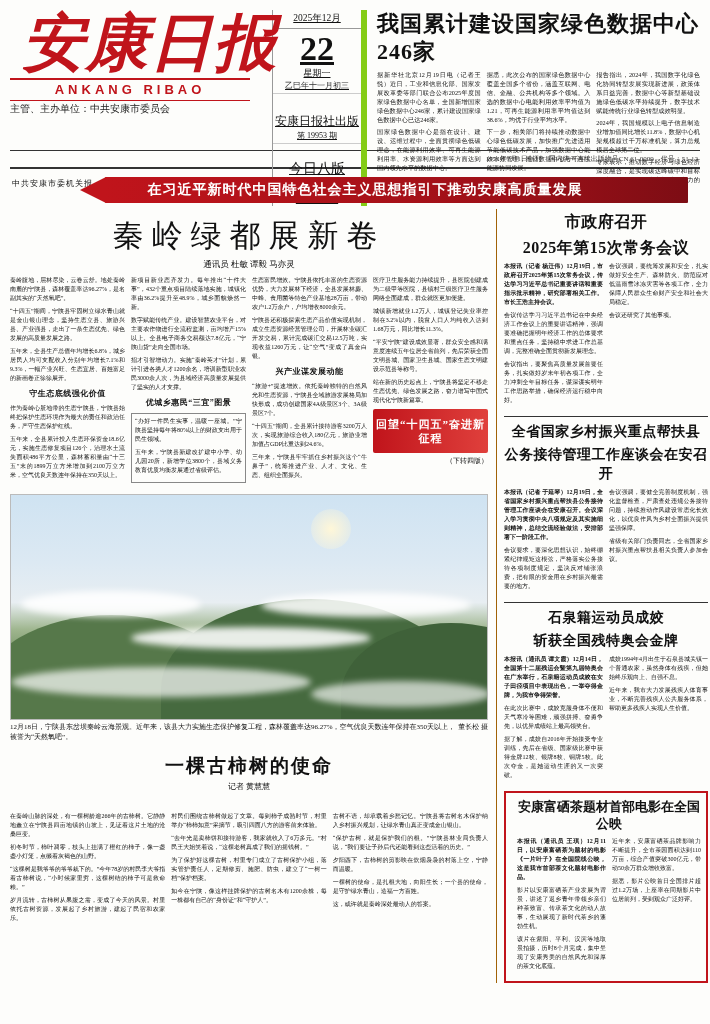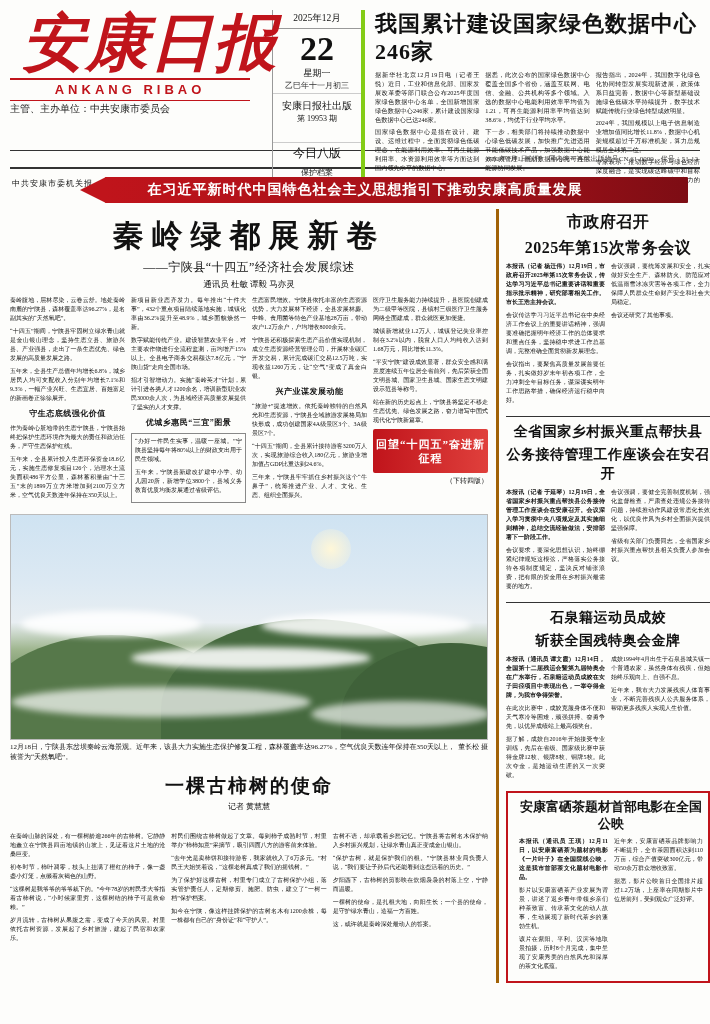--- a/index.html
+++ b/index.html
@@ -27,30 +27,30 @@
   }
   .logo-pinyin{
     color:#c0141b;font-family:"Liberation Sans",sans-serif;
     font-size:13px;letter-spacing:4px;font-weight:700;
     border-top:2px solid #c0141b;border-bottom:1px solid #c0141b;
     margin-top:4px;padding:2px 0 3px 0;text-align:center;width:240px;
   }
   .logo-sub{font-size:10px;color:#222;width:248px;line-height:1.5;}
 
   .mh-date{
-    width:88px;flex:0 0 88px;border-left:1px solid #999;border-right:4px solid #84cc16;
-    text-align:center;margin:4px 6px 0 4px;padding:2px 0;
+    width:88px;flex:0 0 88px;border-left:1px solid #999;border-right:6px solid #84cc16;
+    text-align:center;margin:4px 6px 0 4px;padding:2px 0;text-decoration:underline;
   }
   .mh-date .ymd{font-size:9.5px;border-bottom:1px solid #999;padding-bottom:3px;}
   .mh-date .day{font-size:34px;font-weight:700;line-height:1.05;padding-top:2px;}
   .mh-date .wk{font-size:9px;}
   .mh-date .lunar{font-size:8px;color:#333;border-bottom:1px solid #ccc;padding-bottom:2px;}
-  .mh-date .org{font-size:10px;margin-top:4px;line-height:1.55;}
+  .mh-date .org{font-size:12px;margin-top:18px;line-height:1.55;}
   .mh-date .issue{font-size:8px;}
-  .mh-date .pages{font-size:12px;border-top:1px solid #ccc;margin-top:18px;padding-top:2px;}
+  .mh-date .pages{font-size:14px;border-top:1px solid #ccc;margin-top:2px;padding-top:16px;}
   .mh-date .agency{font-size:8px;margin-top:5px;line-height:1.5;}
   .mh-date .url{font-size:7.5px;color:#444;}
 
   .mh-lead{flex:1;padding-left:4px;}
   .mh-lead h1{
     font-size:22px;font-weight:700;margin:4px 0 6px 0;letter-spacing:1px;line-height:1.25;
   }
   .mh-lead .cols{display:flex;gap:6px;font-size:6.2px;line-height:1.45;text-align:justify;color:#111;}
   .mh-lead .cols .c{flex:1;}
   .mh-lead .cols .c p{margin:0 0 3px 0;}
@@ -63,24 +63,24 @@
   .banner{margin:8px 0 6px 0;height:26px;position:relative;display:flex;align-items:center;justify-content:center;}
   .banner .bg{position:absolute;left:95px;right:12px;top:0;bottom:0;
     background:linear-gradient(90deg,#c0141b 0%, #9d1018 70%, #7d0d14 100%);
     border-radius:1px;}
   .banner .tri{position:absolute;left:70px;top:0;width:0;height:0;border-top:13px solid transparent;border-bottom:13px solid transparent;border-right:26px solid #c0141b;}
   .banner .txt{position:relative;color:#fff;font-size:14px;font-weight:700;letter-spacing:1px;margin-left:20px;}
 
   
   .main{display:flex;gap:8px;}
   .left{width:478px;flex:0 0 478px;}
-  .right{width:204px;flex:0 0 204px;border-left:3px solid #a16207;padding-left:7px;font-family:Liberation Serif, serif;}
-
-  
-  .lead-title{text-align:center;font-size:31px;font-weight:700;letter-spacing:8px;margin:6px 0 2px 0;}
+  .right{width:204px;flex:0 0 204px;border-left:1px solid #a16207;padding-left:7px;font-family:Liberation Serif, serif;}
+
+  
+  .lead-title{text-align:center;font-size:31px;font-weight:400;letter-spacing:8px;margin:6px 0 2px 0;}
   .lead-sub{text-align:center;font-size:12px;margin:2px 0 3px 0;letter-spacing:.5px;}
   .lead-by{text-align:center;font-size:8.5px;margin-bottom:5px;}
 
   .cols5{display:flex;gap:6px;font-size:6px;line-height:1.5;text-align:justify;}
   .cols5 .c{flex:1;}
   .cols5 p{margin:0 0 4px 0;}
   .subhead{font-weight:700;font-size:8px;text-align:center;margin:5px 0 4px 0;letter-spacing:.5px;}
   .boxed{border:1px solid #888;padding:3px;margin:3px 0;}
 
   .redstamp{
@@ -171,21 +171,20 @@
     <div class="bg"></div>
     <div class="tri"></div>
     <div class="txt">在习近平新时代中国特色社会主义思想指引下推动安康高质量发展</div>
   </div>
 
   <div class="main">
 
     <div class="left">
 
       <div class="lead-title">秦岭绿都展新卷</div>
-      <div class="lead-sub">——宁陕县“十四五”经济社会发展综述</div>
       <div class="lead-by">通讯员 杜敏 谭毅 马亦灵</div>
 
       <div class="cols5">
 
         <div class="c">
           <p>秦岭腹地，层林尽染，云卷云舒。地处秦岭南麓的宁陕县，森林覆盖率达96.27%，是名副其实的“天然氧吧”。</p>
           <p>“十四五”期间，宁陕县牢固树立绿水青山就是金山银山理念，坚持生态立县、旅游兴县、产业强县，走出了一条生态优先、绿色发展的高质量发展之路。</p>
           <p>五年来，全县生产总值年均增长6.8%，城乡居民人均可支配收入分别年均增长7.1%和9.3%，一幅产业兴旺、生态宜居、百姓富足的新画卷正徐徐展开。</p>
           <div class="subhead">守生态底线强化价值</div>
           <p>作为秦岭心脏地带的生态宁陕县，宁陕县始终把保护生态环境作为最大的责任和政治任务，严守生态保护红线。</p>

